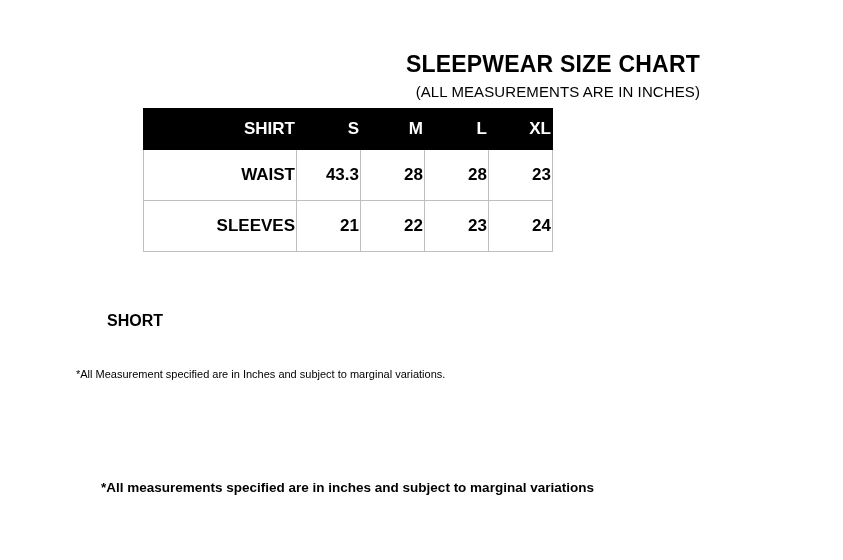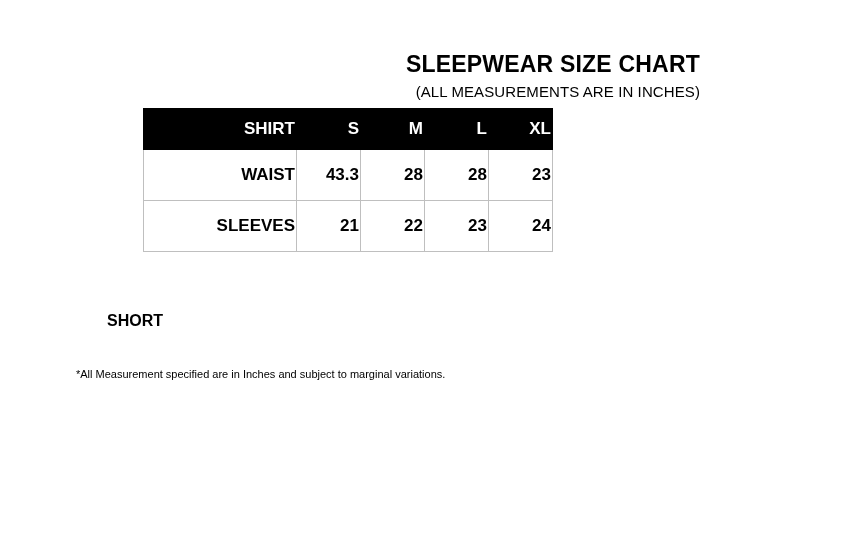--- a/index.html
+++ b/index.html
@@ -162,14 +162,15 @@
         <td>23</td>
         <td>24</td>
       </tr>
     </tbody>
   </table>
 
   <div class="short-heading">SHORT</div>
 
 
   <div class="note-primary">*All Measurement specified are in Inches and subject to marginal variations.</div>
+  <div class="note-footer">*All measurements specified are in inches and subject to marginal variations</div>
 
 </div>
 
 </body></html>

